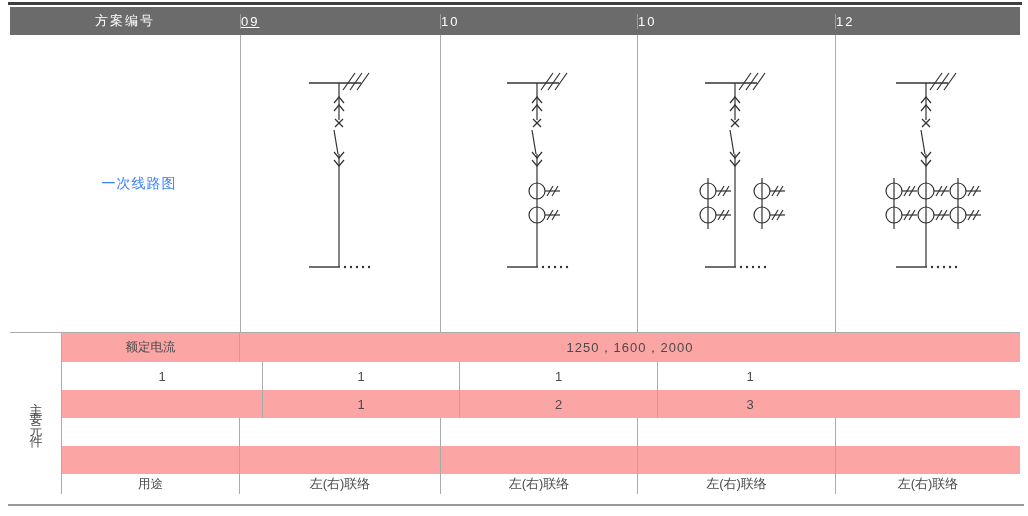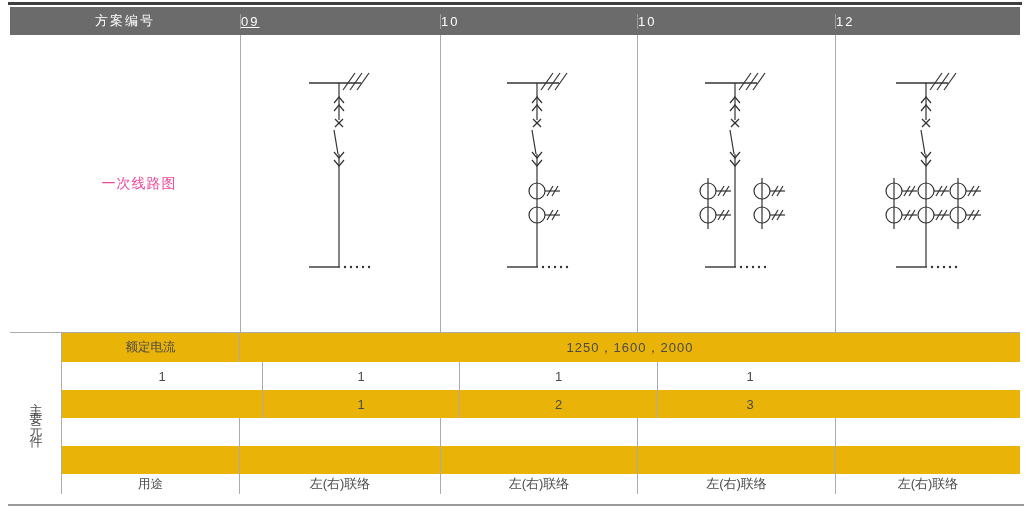--- a/index.html
+++ b/index.html
@@ -15,32 +15,32 @@
 
   
   .hrow { display:flex; height:28px; background:#6b6b6b; color:#ffffff; font-size:13px; }
   .hrow > div { display:flex; align-items:center; justify-content:center; letter-spacing:2px; }
   .hlabel { width:230px; }
   .hcell { border-left:1px solid #9d9d9d; }
 
   
   .drow { display:flex; height:297px; background:#fff; }
   .dlabel { width:230px; display:flex; align-items:center; justify-content:center;
-            padding-left:28px; font-size:14px; letter-spacing:1px; color:#ec4899; }
+            padding-left:28px; font-size:14px; letter-spacing:1px; color:#3b82f6; }
   .dcell { border-left:1px solid #ababab; display:flex; align-items:flex-start; justify-content:flex-start; }
   .dcell svg { display:block; }
 
   
   .spec { display:flex; border-top:1px solid #ababab; width:1010px; }
   .side { width:52px; border-right:1px solid #ababab; background:#fff;
           display:flex; align-items:center; justify-content:center; }
   .side span { writing-mode:vertical-lr; letter-spacing:11px; font-size:13px; color:#4a4a4a; }
   .rows { width:958px; display:flex; flex-direction:column; }
   .trow { display:flex; font-size:13px; }
-  .trow.pink { background:#eab308; }
+  .trow.pink { background:#fca5a5; }
   .tlabel { width:178px; border-right:1px solid #ababab; display:flex;
             align-items:center; justify-content:center; white-space:nowrap; font-size:12.5px; }
   .tcell { display:flex; align-items:center; justify-content:center; }
   .tcell.sep { border-left:1px solid #ababab; }
   .tmerged { flex:1; display:flex; align-items:center; justify-content:center; letter-spacing:1px;text-align:right; }
 </style>
 </head>
 <body>
 
 <div class="page">

